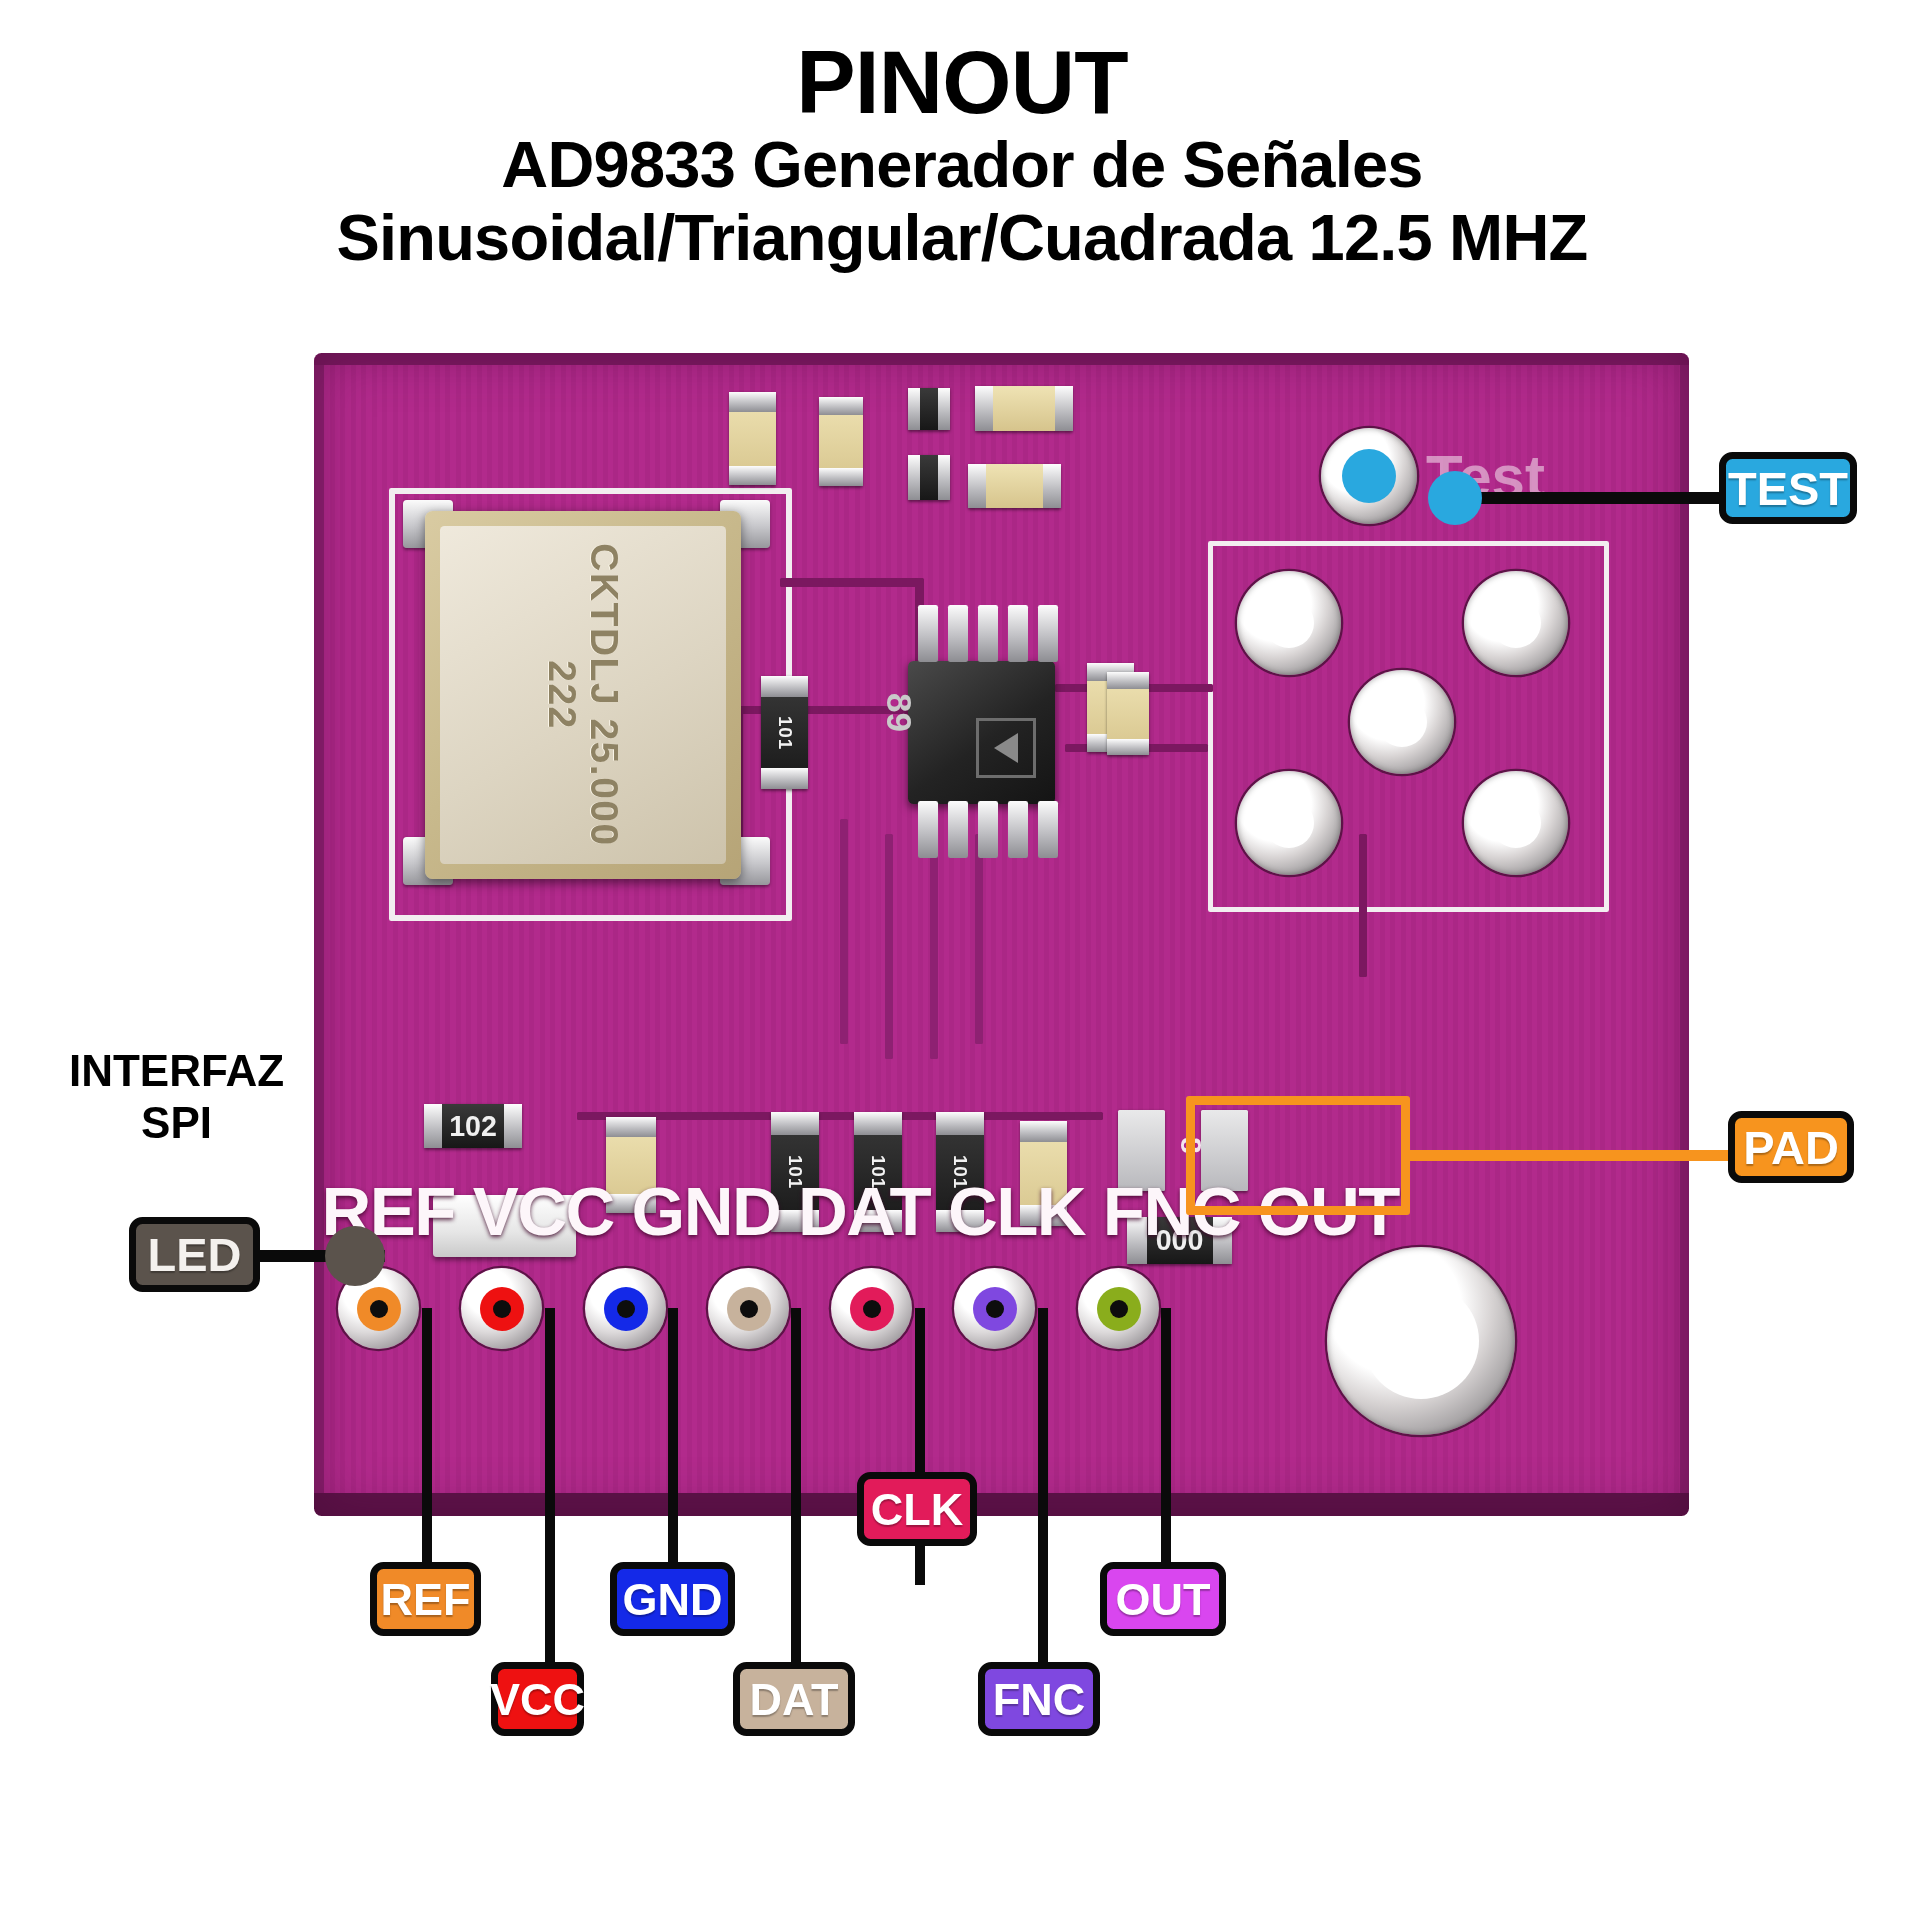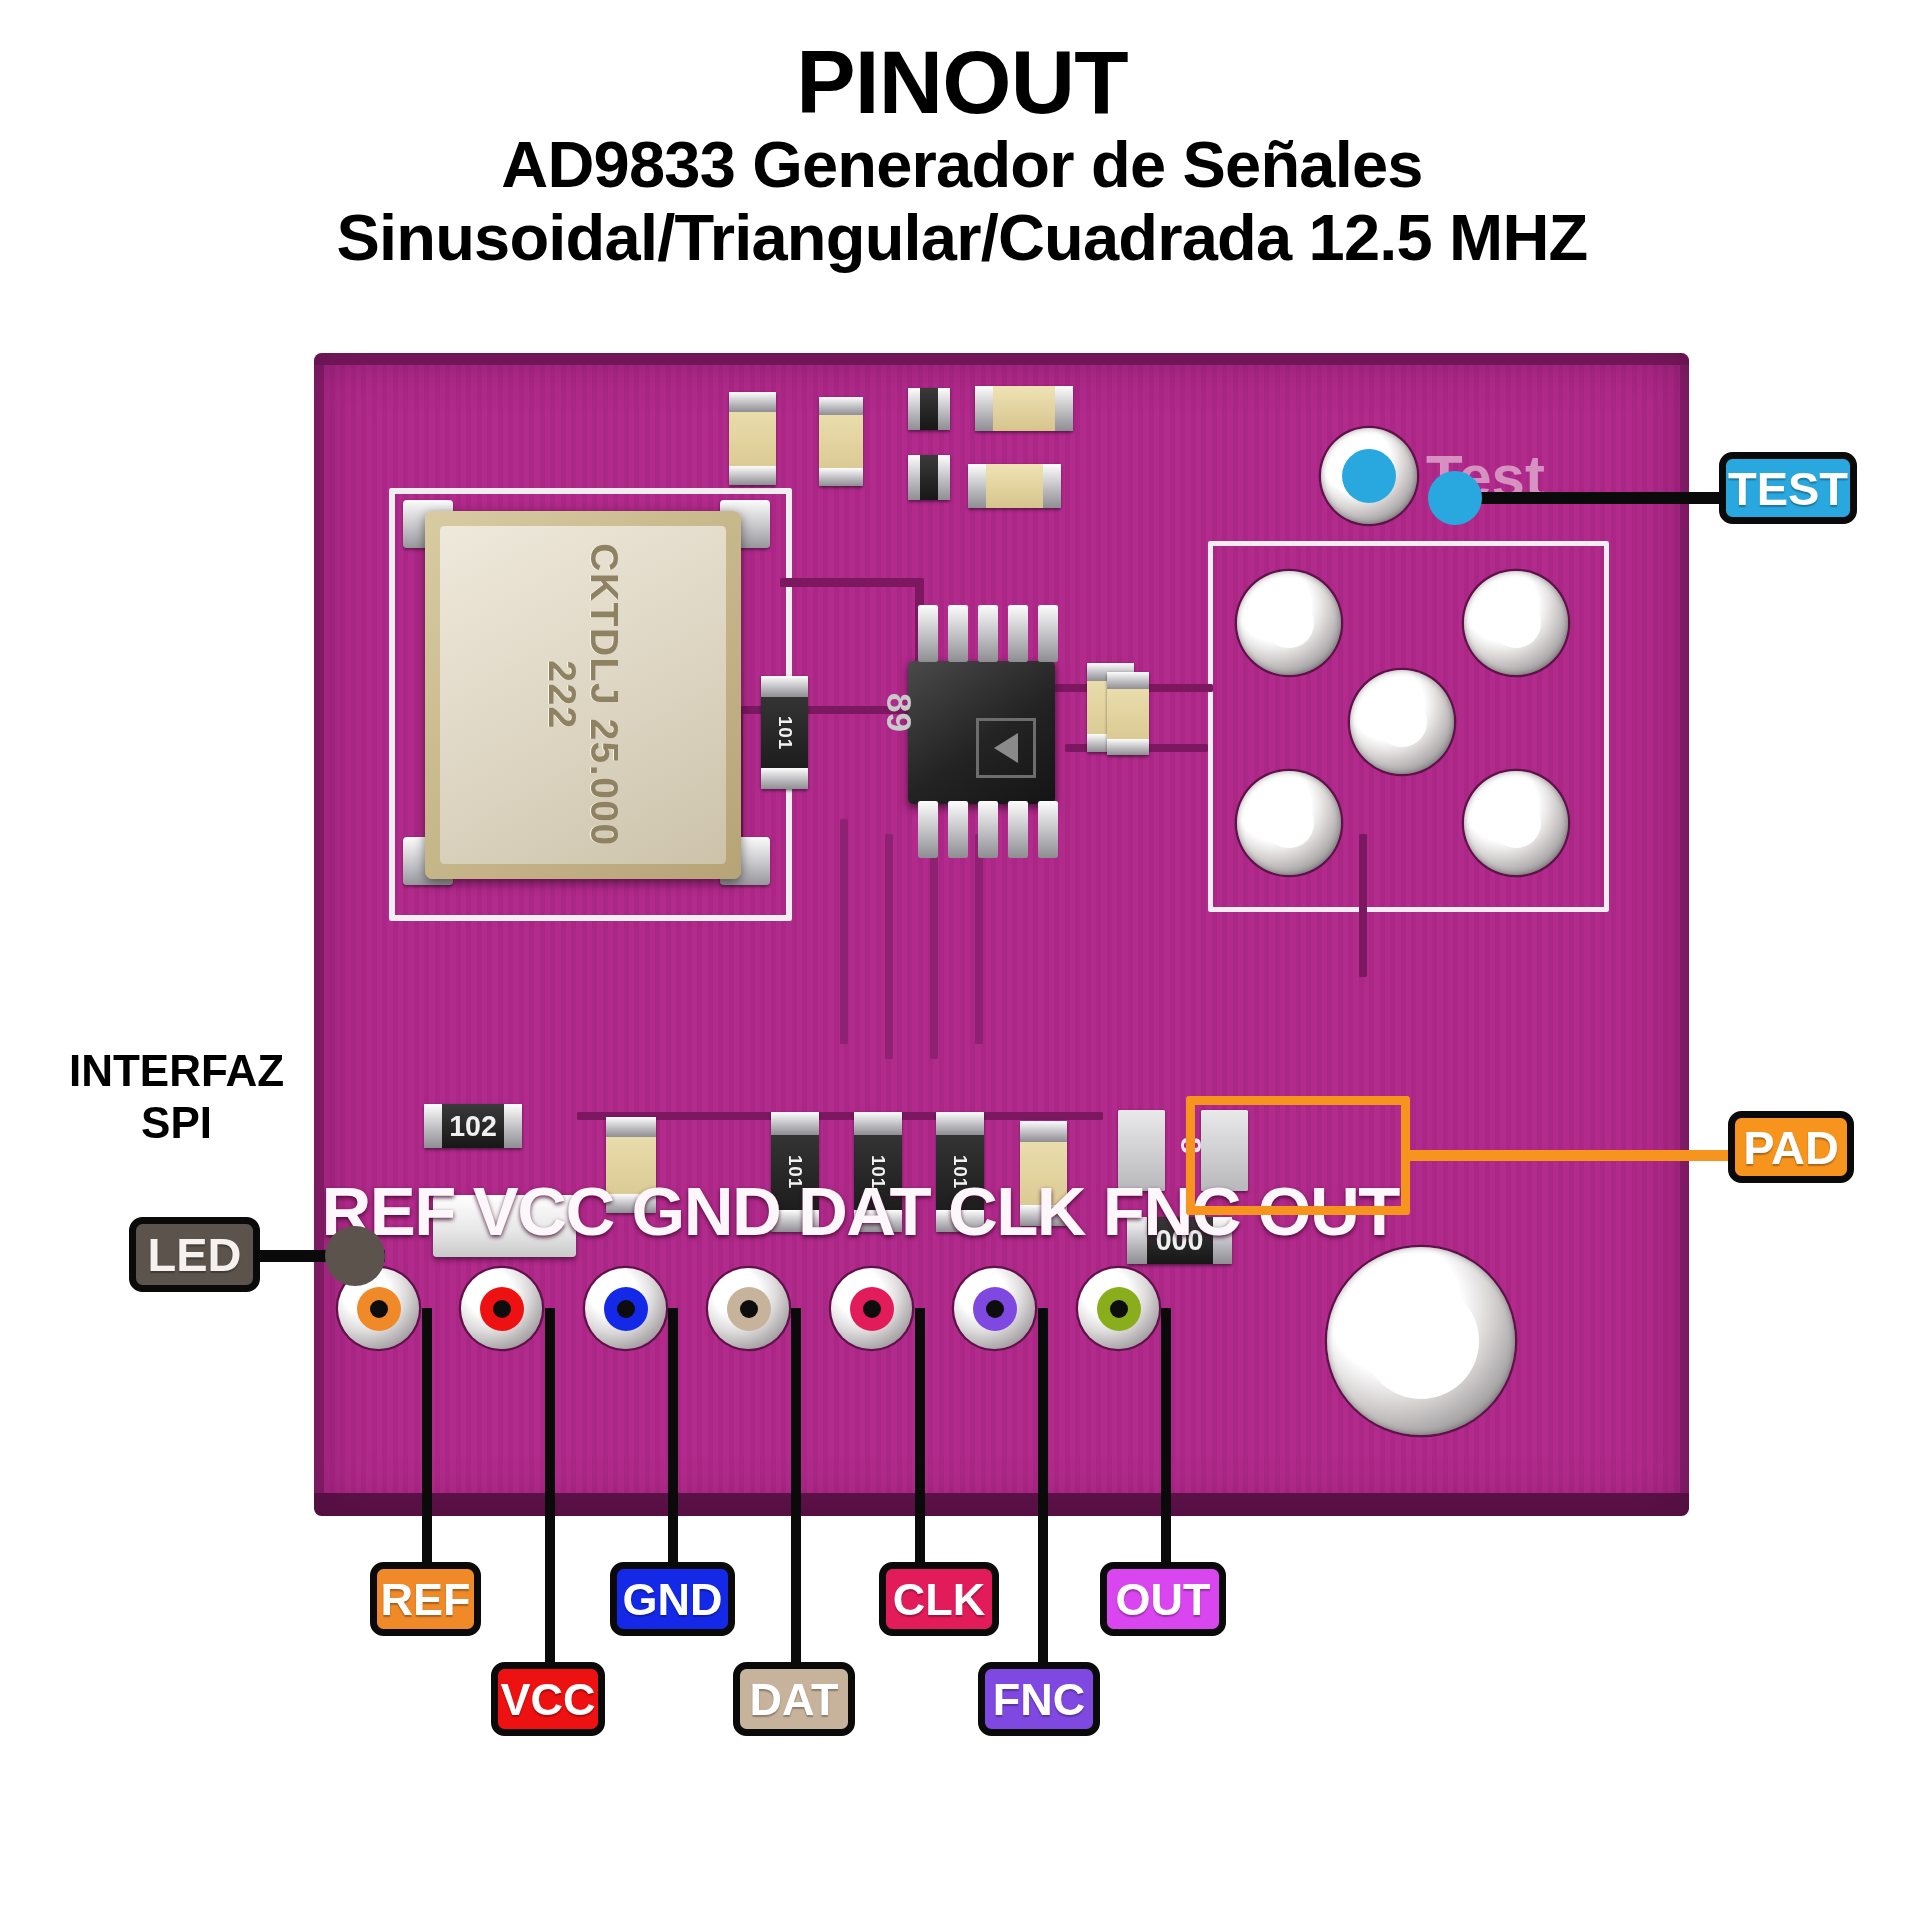--- a/index.html
+++ b/index.html
@@ -319,36 +319,36 @@
 <div class="badge" style="left:129px;top:1217px;width:131px;height:75px;font-size:47px;background:#5b534c;color:#f4f1ee;">
   <span>LED</span>
 </div>
 
 <div class="leader" style="left:422px;top:1308px;width:9.8px;height:277px;"></div>
 <div class="badge" style="left:370px;top:1562px;width:111px;height:74px;font-size:45px;background:#f08a28;">
   <span>REF</span>
 </div>
 
 <div class="leader" style="left:545px;top:1308px;width:9.8px;height:377px;"></div>
-<div class="badge" style="left:491px;top:1662px;width:114px;height:74px;font-size:45px;background:#ee1111;">
+<div class="badge" style="left:491px;top:1662px;width:93px;height:74px;font-size:45px;background:#ee1111;">
   <span>VCC</span>
 </div>
 
 <div class="leader" style="left:668px;top:1308px;width:9.8px;height:277px;"></div>
 <div class="badge" style="left:610px;top:1562px;width:125px;height:74px;font-size:45px;background:#1429e8;">
   <span>GND</span>
 </div>
 
 <div class="leader" style="left:791px;top:1308px;width:9.8px;height:377px;"></div>
 <div class="badge" style="left:733px;top:1662px;width:122px;height:74px;font-size:45px;background:#c7b29c;">
   <span>DAT</span>
 </div>
 
 <div class="leader" style="left:915px;top:1308px;width:9.8px;height:277px;"></div>
-<div class="badge" style="left:857px;top:1562px;width:120px;height:74px;font-size:45px;background:#e21b5a;margin-left:22px;">
+<div class="badge" style="left:857px;top:1472px;width:120px;height:74px;font-size:45px;background:#e21b5a;">
   <span>CLK</span>
 </div>
 
 <div class="leader" style="left:1038px;top:1308px;width:9.8px;height:377px;"></div>
 <div class="badge" style="left:978px;top:1662px;width:122px;height:74px;font-size:45px;background:#7f48e0;">
   <span>FNC</span>
 </div>
 
 <div class="leader" style="left:1161px;top:1308px;width:9.8px;height:277px;"></div>
 <div class="badge" style="left:1100px;top:1562px;width:126px;height:74px;font-size:45px;background:#d946ef;">

